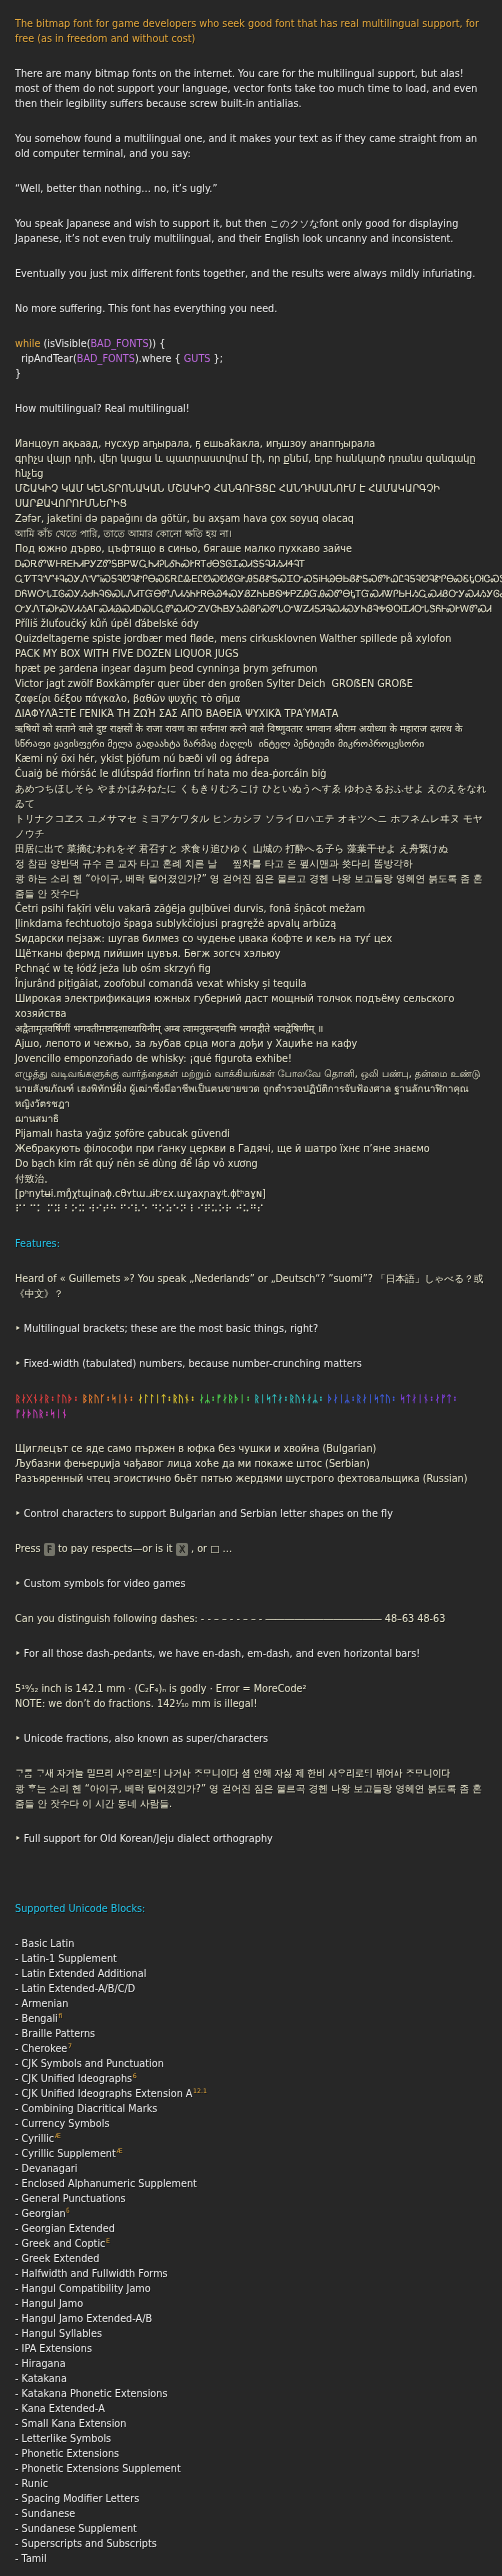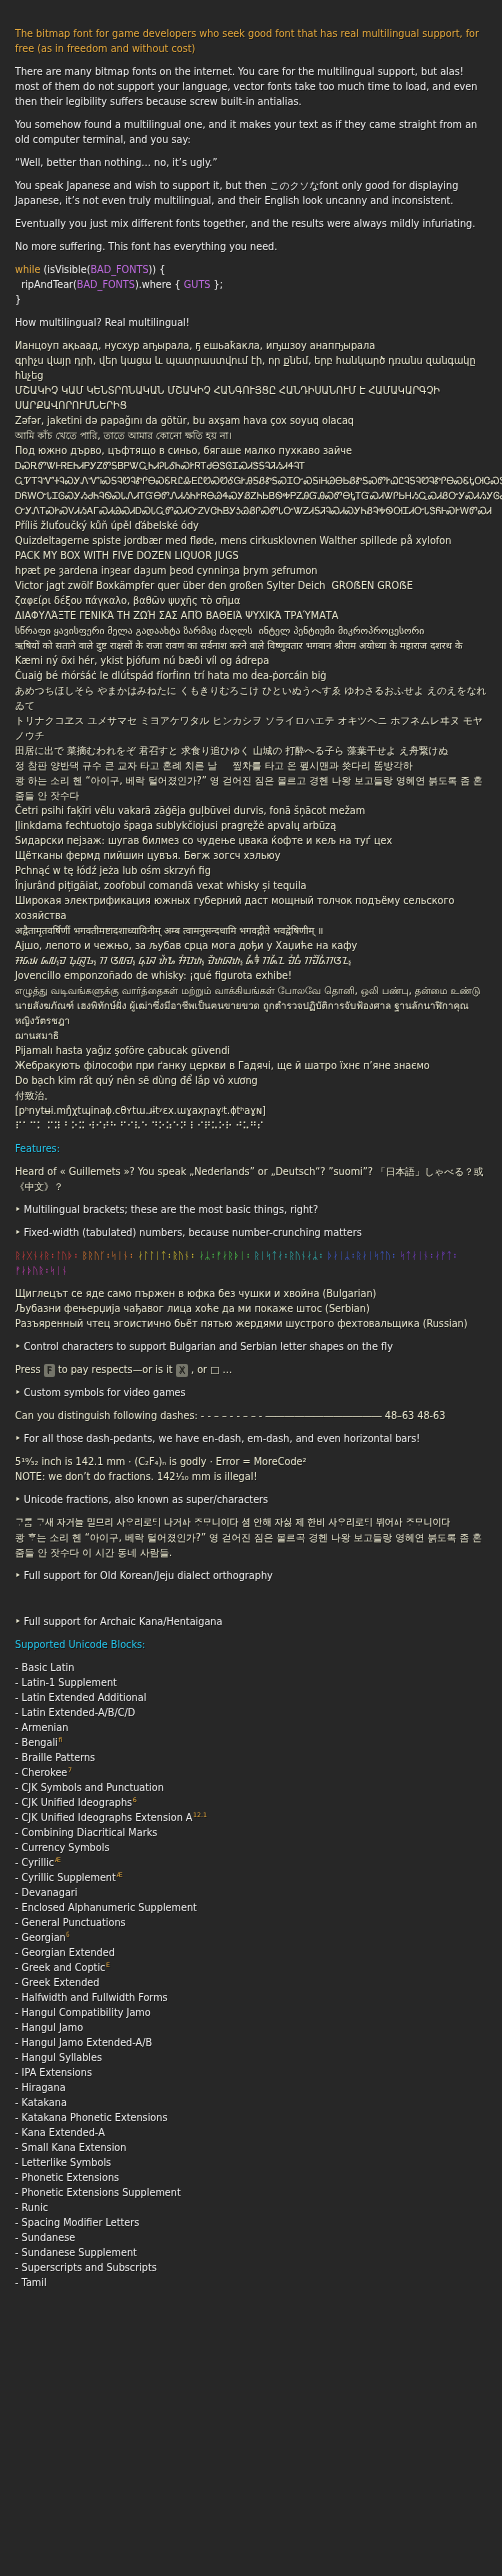--- a/index.html
+++ b/index.html
@@ -3,41 +3,41 @@
 <meta charset="utf-8">
 <style>
   html,body{margin:0;padding:0}
   body{
     width:502px;height:2576px;overflow:hidden;box-sizing:border-box;
     background:#272727;color:#ebebeb;
     font-family:"DejaVu Sans",sans-serif;
     font-size:9.7px;line-height:15px;
   }
   .doc{padding:8.2px 15px 0 15px}
-  .block{margin-top:8px}
-  .first{margin-top:18px}
+  .block{margin-top:20px}
+  .first{margin-top:8px}
   .title{color:#e6a93c;text-shadow:0.6px 0.6px 0 #141414}
   .para{color:#ededed;text-shadow:0.6px 0.6px 0 #151515}
   .cream{color:#e8e6cd;text-shadow:0.6px 0.6px 0 #151515}
   .cyan{color:#24c7ee;text-shadow:0.6px 0.6px 0 #111}
   .green{color:#35d955;text-shadow:0.6px 0.6px 0 #103310}
   .line{white-space:pre-wrap}
   .code{white-space:pre;color:#ededed}
   .kw{color:#e6a93c}
   .id{color:#bf6ae0}
   .bullet{color:#ededed;text-shadow:0.6px 0.6px 0 #151515}
   .bullet::before{content:"‣ ";color:#e8e6cd}
   .blk::before{content:"- ";color:#ededed}
   sup.fn{color:#e6a93c;font-size:6.3px;line-height:0;margin-left:0.6px}
   .keycap{
     display:inline-block;background:#75756a;color:#22221e;
     border-radius:1.9px;padding:0 3.1px;line-height:12.6px;font-size:8.8px;
   }
   .sq{color:#e8e6cd}
-  .runeseg{font-weight:normal}
+  .runeseg{font-weight:bold}
 </style>
 </head>
 <body>
 
 <div class="doc">
 
   <div class="title block first line">The bitmap font for game developers who seek good font that has real multilingual support, for free (as in freedom and without cost)</div>
 
   <div>
 
@@ -87,24 +87,24 @@
       <div class="line">PACK MY BOX WITH FIVE DOZEN LIQUOR JUGS</div>
 
       <div class="line">hƿæt ƿe ȝardena inȝear daȝum þeod cynninȝa þrym ȝefrumon</div>
 
       <div class="line">Victor jagt zwölf Boxkämpfer quer über den großen Sylter Deich  GROẞEN GROẞE</div>
 
       <div class="line">ζαφείρι δέξου πάγκαλο, βαθῶν ψυχῆς τὸ σῆμα</div>
 
       <div class="line">ΔΙΑΦΥΛΆΞΤΕ ΓΕΝΙΚΆ ΤΗ ΖΩΉ ΣΑΣ ΑΠΌ ΒΑΘΕΙΆ ΨΥΧΙΚΆ ΤΡΑΎΜΑΤΑ</div>
 
+      <div class="line">ऋषियों को सताने वाले दुष्ट राक्षसों के राजा रावण का सर्वनाश करने वाले विष्णुवतार भगवान श्रीराम अयोध्या के महाराज दशरथ के</div>
+
       <div class="line">სწრაფი ყავისფერი მელა გადაახტა ზარმაც ძაღლს  ინტელ პენტიუმი მიკროპროცესორი</div>
 
-      <div class="line">ऋषियों को सताने वाले दुष्ट राक्षसों के राजा रावण का सर्वनाश करने वाले विष्णुवतार भगवान श्रीराम अयोध्या के महाराज दशरथ के</div>
-
       <div class="line">Kæmi ný öxi hér, ykist þjófum nú bæði víl og ádrepa</div>
 
       <div class="line">Ċuaiġ bé ṁórṡáċ le dlúṫspád fíorḟinn trí hata mo ḋea-ṗorcáin biġ</div>
 
       <div class="line">あめつちほしそら やまかはみねたに くもきりむろこけ ひといぬうへすゑ ゆわさるおふせよ えのえをなれゐて</div>
 
       <div class="line">トリナクコヱス ユメサマセ ミヨアケワタル ヒンカシヲ ソライロハエテ オキツヘニ ホフネムレヰヌ モヤノウチ</div>
 
       <div class="line">田居に出で 菜摘むわれをぞ 君召すと 求食り追ひゆく 山城の 打酔へる子ら 藻葉干せよ え舟繋けぬ</div>
 
@@ -123,21 +123,20 @@
       <div class="line">Pchnąć w tę łódź jeża lub ośm skrzyń fig</div>
 
       <div class="line">Înjurând pițigăiat, zoofobul comandă vexat whisky și tequila</div>
 
       <div class="line">Широкая электрификация южных губерний даст мощный толчок подъёму сельского хозяйства</div>
 
       <div class="line">अद्वैतामृतवर्षिणीं भगवतीमष्टादशाध्यायिनीम् अम्ब त्वामनुसन्दधामि भगवद्गीते भवद्वेषिणीम् ॥</div>
 
       <div class="line">Ајшо, лепото и чежњо, за љубав срца мога дођи у Хаџиће на кафу</div>
 
-      <div class="line">ᮞᮓᮚ ᮏᮜ᮪ᮙ ᮌᮥᮘᮢᮌ᮪ ᮊ ᮃᮜᮙ᮪ ᮓᮥᮑ ᮒᮨᮇ ᮞᮤᮕᮒ᮪ ᮙᮁᮒᮘᮒ᮪ ᮏᮨᮛᮀ ᮊᮏᮨᮔ ᮙᮤᮝᮀ ᮊᮙᮨᮁᮓᮤᮊᮃᮔ᮪</div>
 
       <div class="line">Jovencillo emponzoñado de whisky: ¡qué figurota exhibe!</div>
 
       <div class="line">எழுத்து வடிவங்களுக்கு வார்த்தைகள் மற்றும் வாக்கியங்கள் போலவே தொனி, ஒலி பண்பு, தன்மை உண்டு</div>
 
       <div class="line">นายสังฆภัณฑ์ เฮงพิทักษ์ฝั่ง ผู้เฒ่าซึ่งมีอาชีพเป็นฅนขายขวด ถูกตำรวจปฏิบัติการจับฟ้องศาล ฐานลักนาฬิกาคุณหญิงวัตรชฎา</div>
 
       <div class="line">ฌานสมาธิ</div>
 
       <div class="line">Pijamalı hasta yağız şoföre çabucak güvendi</div>
@@ -205,21 +204,20 @@
 
   <div class="cream block">
 
       <div class="line">ᄀᆞᄅᆞᆷ ᄀᆞ새 자거늘 밀므리 사ᄋᆞ리로ᄃᆡ 나거ᅀᅡ ᄌᆞᄆᆞ니이다 셤 안해 자싫 제 한비 사ᄋᆞ리로ᄃᆡ 뷔어ᅀᅡ ᄌᆞᄆᆞ니이다</div>
 
       <div class="line">쾅 ᄒᆞ는 소리 헨 “아이구, 베락 털어졌인가?” 영 걷어진 짐은 몰르곡 경헨 나왕 보고들랑 영헤연 붉도록 좀 혼줌들 안 잣수다 이 시간 동네 사람들.</div>
     </div>
   <div class="bullet block">Full support for Old Korean/Jeju dialect orthography</div>
 
   <div class="cream block line">𛀂𛀃𛀄𛀅𛀆𛀇𛀈𛀉𛀊𛀋𛀌𛀍𛀎𛀏𛀐𛀑𛀒𛀓𛀔𛀕𛀖𛀗𛀘𛀙𛀚𛀛𛀜𛀝𛀞𛀟𛀠𛀡𛀢𛀣𛀤𛀥𛀦𛀧𛀨𛀩𛀪𛀫𛀬𛀭</div>
-  <div class="bullet block">Full support for Archaic Kana/Hentaigana</div>
 
   <div class="cyan block">Supported Unicode Blocks:</div>
 
   <div class="block">
 
       <div class="blk para"><span>Basic Latin</span><sup class="fn"></sup></div>
 
       <div class="blk para"><span>Latin-1 Supplement</span><sup class="fn"></sup></div>
 
       <div class="blk para"><span>Latin Extended Additional</span><sup class="fn"></sup></div>

